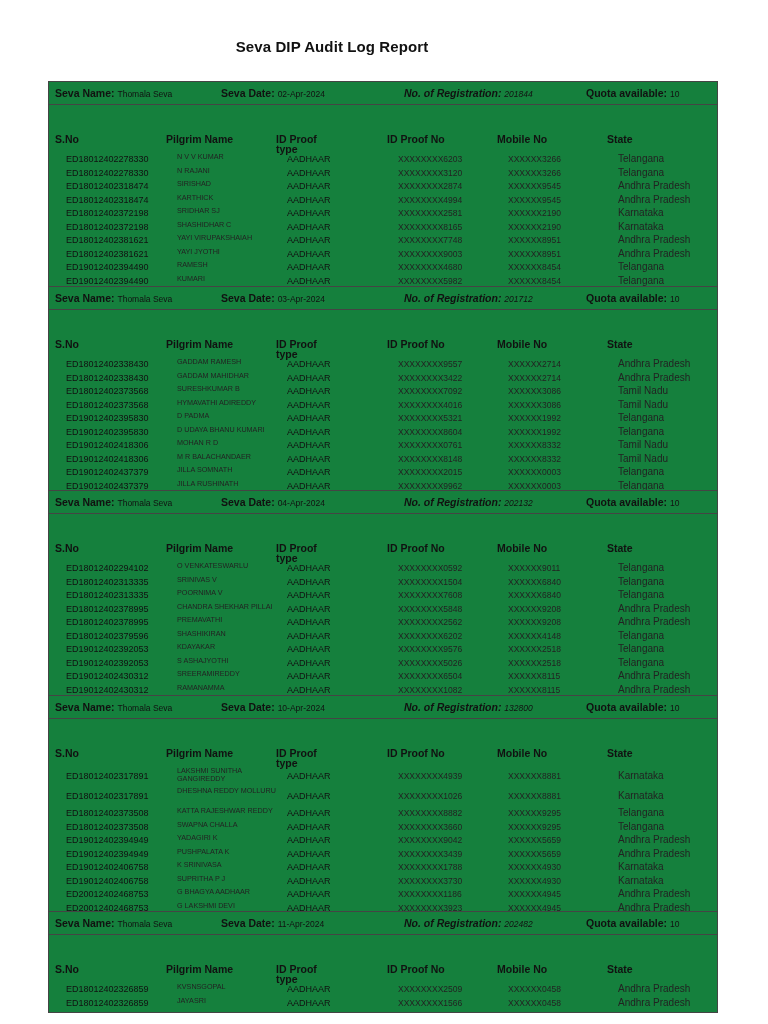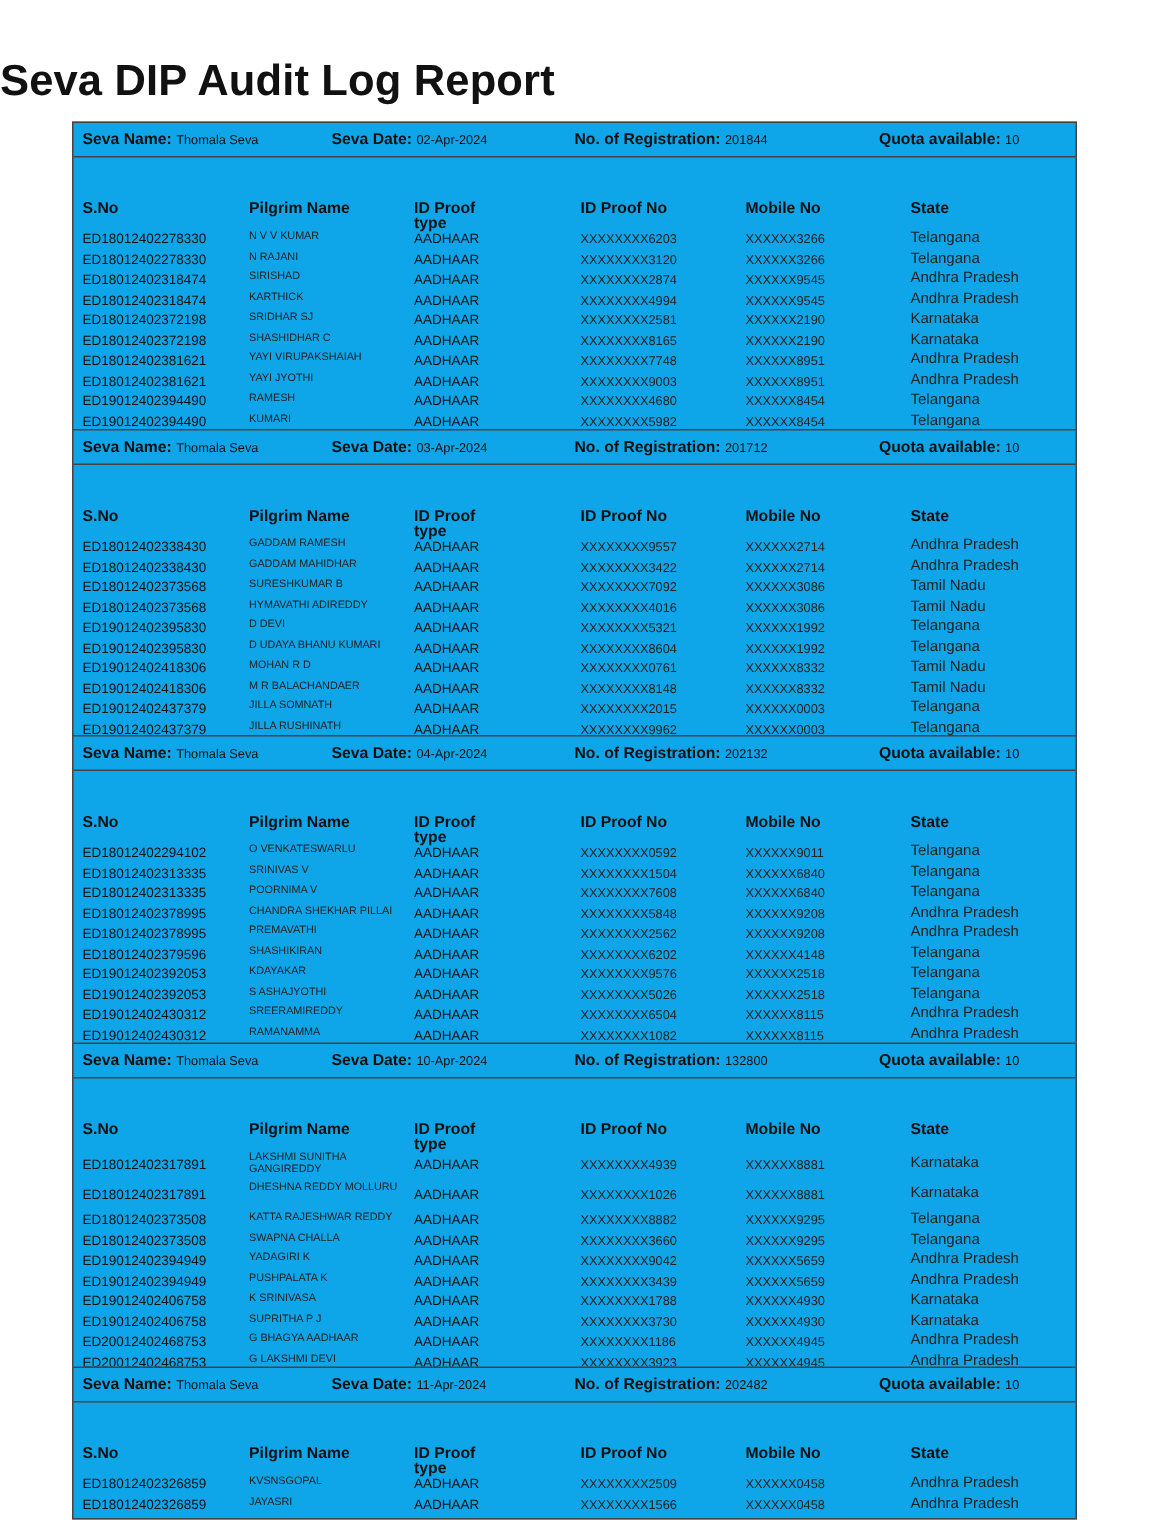--- a/index.html
+++ b/index.html
@@ -1,49 +1,49 @@
 <!DOCTYPE html>
 <html><head>
 <meta charset="utf-8">
 <style>
   html, body { margin: 0; padding: 0; background: #ffffff; }
   body {
     width: 768px; height: 1024px; position: relative; overflow: hidden;
     font-family: "Liberation Sans", sans-serif; color: #111;
   }
   .title {
-    position: absolute; top: 38px; left: 0; width: 664px; 
-    font-weight: bold; font-size: 29px; letter-spacing: 0.1px; color: #111;
+    position: absolute; top: 38px; left: 0; width: 664px; text-align: center;
+    font-weight: bold; font-size: 15px; letter-spacing: 0.1px; color: #111;
   }
   .block {
     position: absolute; left: 48px; width: 670px;
-    border: 1.5px solid #444; box-sizing: border-box; background: #0ea5e9;
+    border: 1.5px solid #444; box-sizing: border-box; background: #15803d;
   }
   .block-head {
     height: 22px; border-bottom: 1.5px solid #444; position: relative;
     font-size: 10.5px;
   }
   .block-head .kv { position: absolute; top: 5px; white-space: nowrap; }
   .block-head .k { font-weight: bold; font-size: 10.5px; }
   .block-head .v { font-size: 8.5px; }
   .kv.sname { left: 6px; }
   .kv.sdate { left: 172px; }
-  .kv.nreg  { left: 334px; }
+  .kv.nreg  { left: 355px; font-style: italic; }
   .kv.quota { left: 537px; }
   .cols {
     position: relative; height: 24px; font-weight: bold; font-size: 10.5px; margin-top: 24px;
   }
   .cols span { position: absolute; top: 5px; line-height: 10px; }
   .c1 { left: 6px; }
   .c2 { left: 117px; }
   .c3 { left: 227px; }
   .c4 { left: 338px; }
   .c5 { left: 448px; }
   .c6 { left: 558px; }
-  .rows { position: relative; padding-bottom: 2px; }
+  .rows { position: relative; padding-bottom: 2px; margin-left: 11px; }
   .row { position: relative; height: 13.5px; font-size: 9px; }
   .row.tall { height: 20px; }
   .row span { position: absolute; top: 1px; white-space: nowrap; line-height: 10px; }
   .row .name { font-size: 7.2px; top: 0px; color: #222; white-space: normal; width: 110px; line-height: 8px; }
   .row .idno, .row .mob { font-size: 8.5px; color: #222; }
   .row .state { font-size: 10px; color: #222; }
   .row.tall span { top: 4px; }
   .row.tall .name { top: 0px; }
 </style>
 </head>
@@ -192,21 +192,21 @@
         <div class="row">
           <span class="c1 sno">ED18012402373568</span>
           <span class="c2 name">HYMAVATHI ADIREDDY</span>
           <span class="c3 idt">AADHAAR</span>
           <span class="c4 idno">XXXXXXXX4016</span>
           <span class="c5 mob">XXXXXX3086</span>
           <span class="c6 state">Tamil Nadu</span>
         </div>
         <div class="row">
           <span class="c1 sno">ED19012402395830</span>
-          <span class="c2 name">D DEVI</span>
+          <span class="c2 name">D PADMA</span>
           <span class="c3 idt">AADHAAR</span>
           <span class="c4 idno">XXXXXXXX5321</span>
           <span class="c5 mob">XXXXXX1992</span>
           <span class="c6 state">Telangana</span>
         </div>
         <div class="row">
           <span class="c1 sno">ED19012402395830</span>
           <span class="c2 name">D UDAYA BHANU KUMARI</span>
           <span class="c3 idt">AADHAAR</span>
           <span class="c4 idno">XXXXXXXX8604</span>

